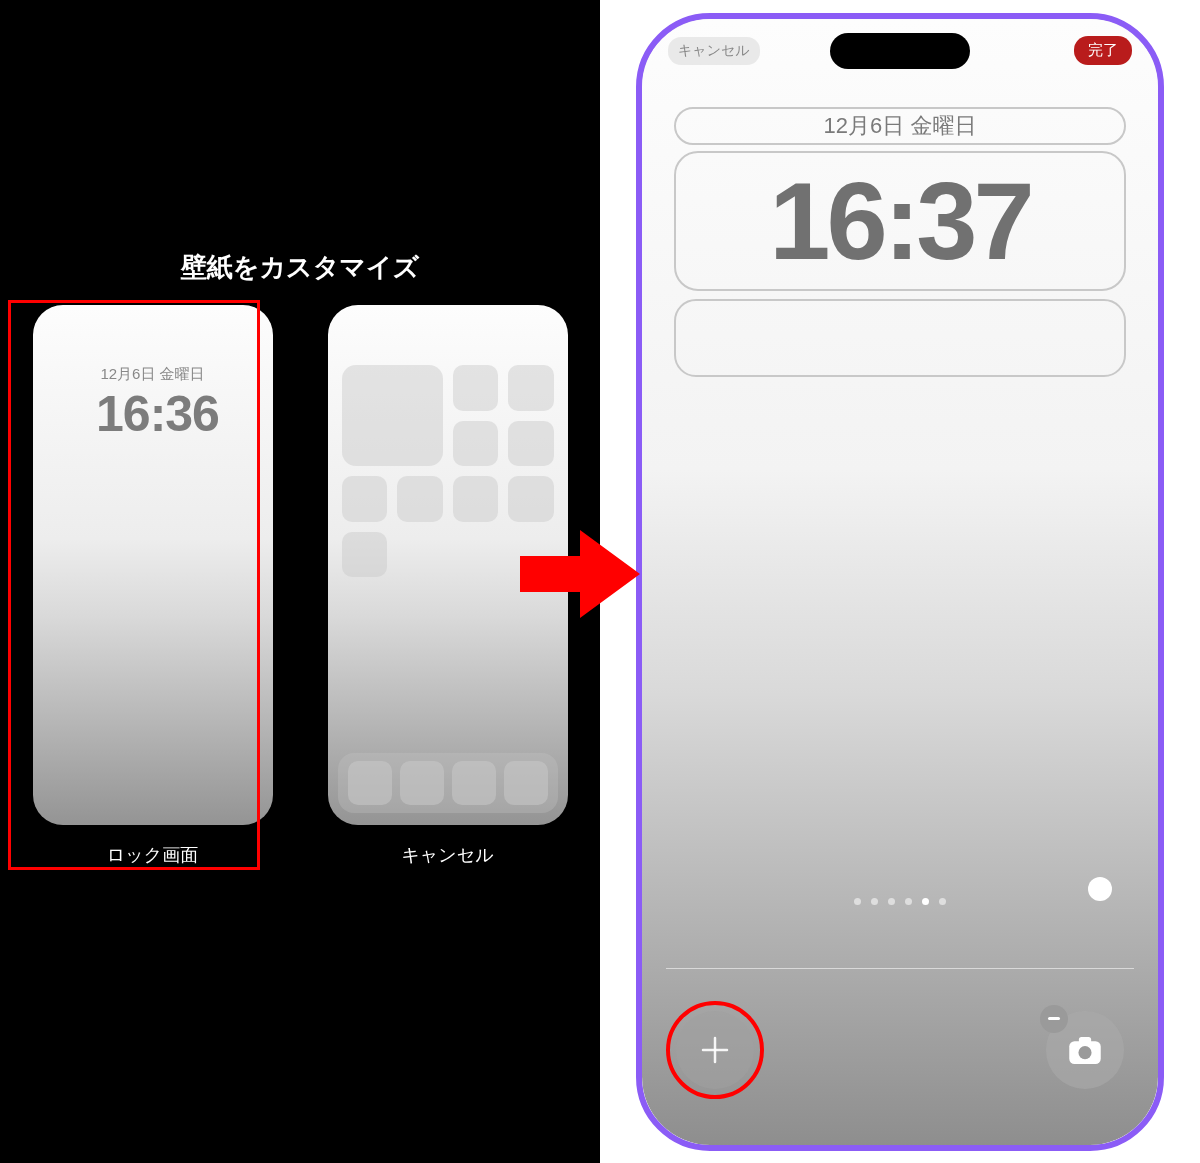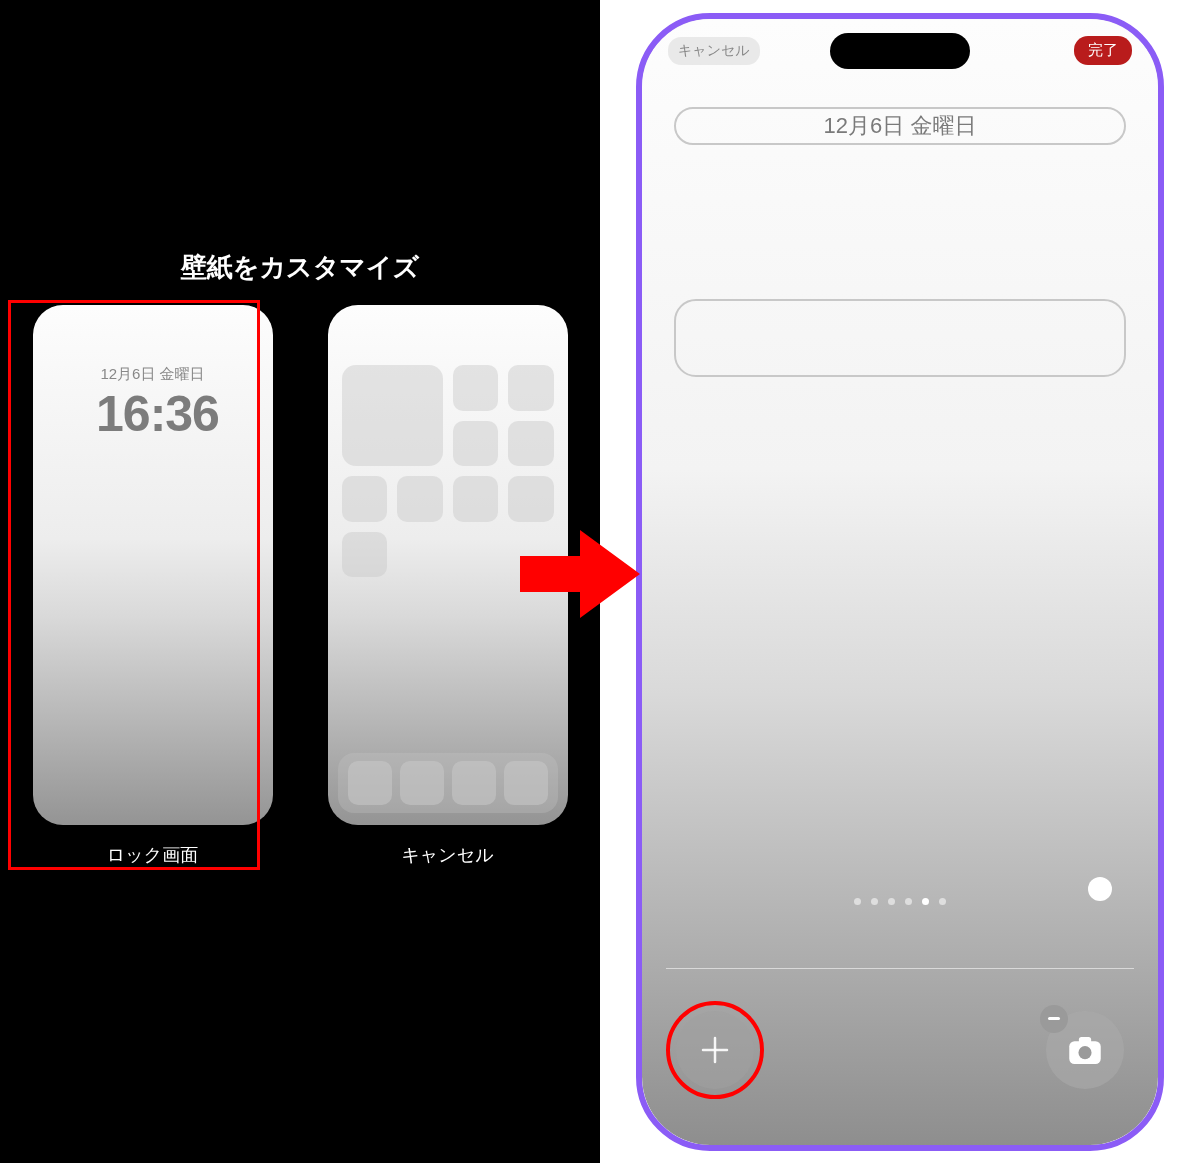--- a/index.html
+++ b/index.html
@@ -327,20 +327,23 @@
     <div class="notch"></div>
 
     <div class="ed-header">
       <button class="cancel-btn">キャンセル</button>
       <button class="done-btn">完了</button>
     </div>
 
     <div class="widget-date">
       <span>12月6日 金曜日</span>
     </div>
+    <div class="widget-time">
+      <span>16:37</span>
+    </div>
     <div class="widget-empty"></div>
 
     <div class="dots" id="dots">
         <div class="dot"></div>
         <div class="dot"></div>
         <div class="dot"></div>
         <div class="dot"></div>
         <div class="dot active"></div>
         <div class="dot"></div>
       </div>

